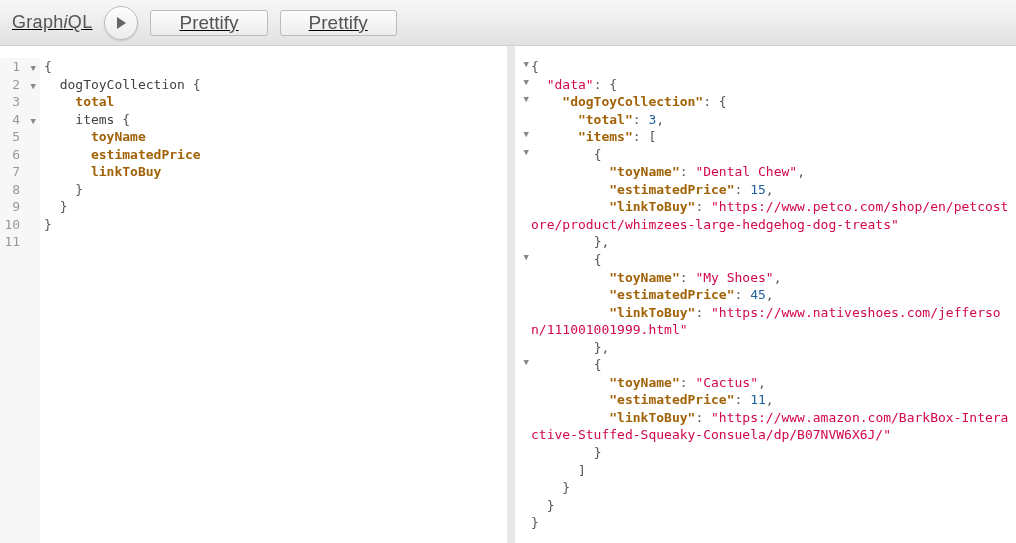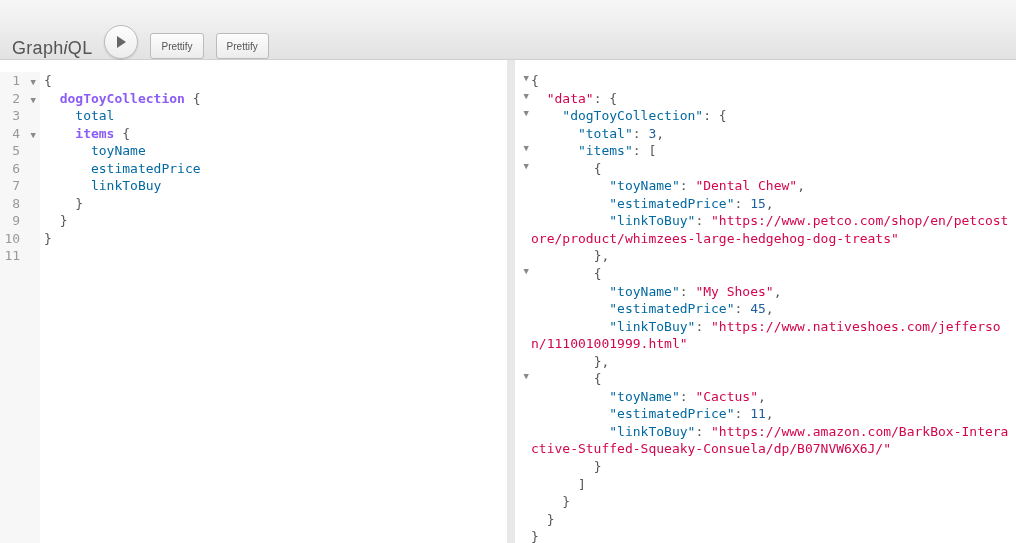--- a/index.html
+++ b/index.html
@@ -1,34 +1,34 @@
 <!DOCTYPE html>
 <html><head>
 <meta charset="utf-8">
 <style>
 * { box-sizing: border-box; margin: 0; padding: 0; }
 body { font-family: -apple-system, BlinkMacSystemFont, "Segoe UI", Helvetica, Arial, sans-serif; font-size: 14px; background: #fff; overflow: hidden; }
-.toolbar { height: 60px; background: linear-gradient(#f7f7f7, #e2e2e2); border-bottom: 1px solid #d0d0d0; display: flex; align-items: flex-end; padding: 0 12px; gap: 12px; }
+.toolbar { height: 46px; background: linear-gradient(#f7f7f7, #e2e2e2); border-bottom: 1px solid #d0d0d0; display: flex; align-items: center; padding: 0 12px; gap: 12px; text-decoration: underline; }
 .logo { font-size: 18px; color: #555; letter-spacing: 0.3px; }
 .logo em { font-style: italic; font-weight: normal; }
 .run-btn { width: 34px; height: 34px; border-radius: 50%; border: 1px solid #bbb; background: linear-gradient(#fdfdfd,#ececec); display: flex; align-items: center; justify-content: center; cursor: pointer; box-shadow: 0 1px 2px rgba(0,0,0,0.15); }
 .run-btn svg { fill: #666; }
-.btn { height: 26px; padding: 0 10px; border: 1px solid #bbb; border-radius: 3px; background: linear-gradient(#fdfdfd,#ececec); color: #555; font-size: 10px; cursor: pointer; }
+.btn { height: 26px; padding: 0 28px; border: 1px solid #bbb; border-radius: 3px; background: linear-gradient(#fdfdfd,#ececec); color: #555; font-size: 19px; cursor: pointer; }
 .panes { display: flex; height: calc(100vh - 46px); }
 .pane-left { width: 515px; display: flex; border-right: 8px solid #e8e8e8; background: #fff; padding-top: 12px; }
 .gutter { width: 40px; background: #f7f7f7; color: #999; font-family: Menlo, Consolas, monospace; font-size: 13px; line-height: 1.35; text-align: right; padding: 0 4px 0 0; user-select: none; }
 .gutter .ln { white-space: nowrap; }
 .gutter .arrow { color: #898989; font-size: 9px; display: inline-block; width: 8px; }
 .code { flex: 1; font-family: Menlo, Consolas, monospace; font-size: 13px; line-height: 1.35; white-space: pre; color: #555; padding-left: 4px; }
 .pane-right { flex: 1; display: flex; background: #fff; padding-top: 12px; }
 .rgutter { width: 16px; color: #898989; font-family: Menlo, Consolas, monospace; font-size: 9px; line-height: 1.35; text-align: right; padding-right: 2px; user-select: none; }
 .rgutter div { height: 17.55px; }
 .rcode { flex: 1; font-family: Menlo, Consolas, monospace; font-size: 13px; line-height: 1.35; white-space: pre-wrap; word-break: break-all; color: #555; }
-.tok-prop { color: #8b5cf6; font-weight: bold; }
-.tok-key { color: #0369a1; }
+.tok-prop { color: #404040; }
+.tok-key { color: #a16207; font-weight: bold; }
 .tok-str { color: #d2054e; }
 .tok-num { color: #205f9e; }
 .tok-brace { color: #555; }
 </style>
 </head>
 <body>
 
 <div class="toolbar">
   <div class="logo">
     <span>Graph</span><em>i</em><span>QL</span>

